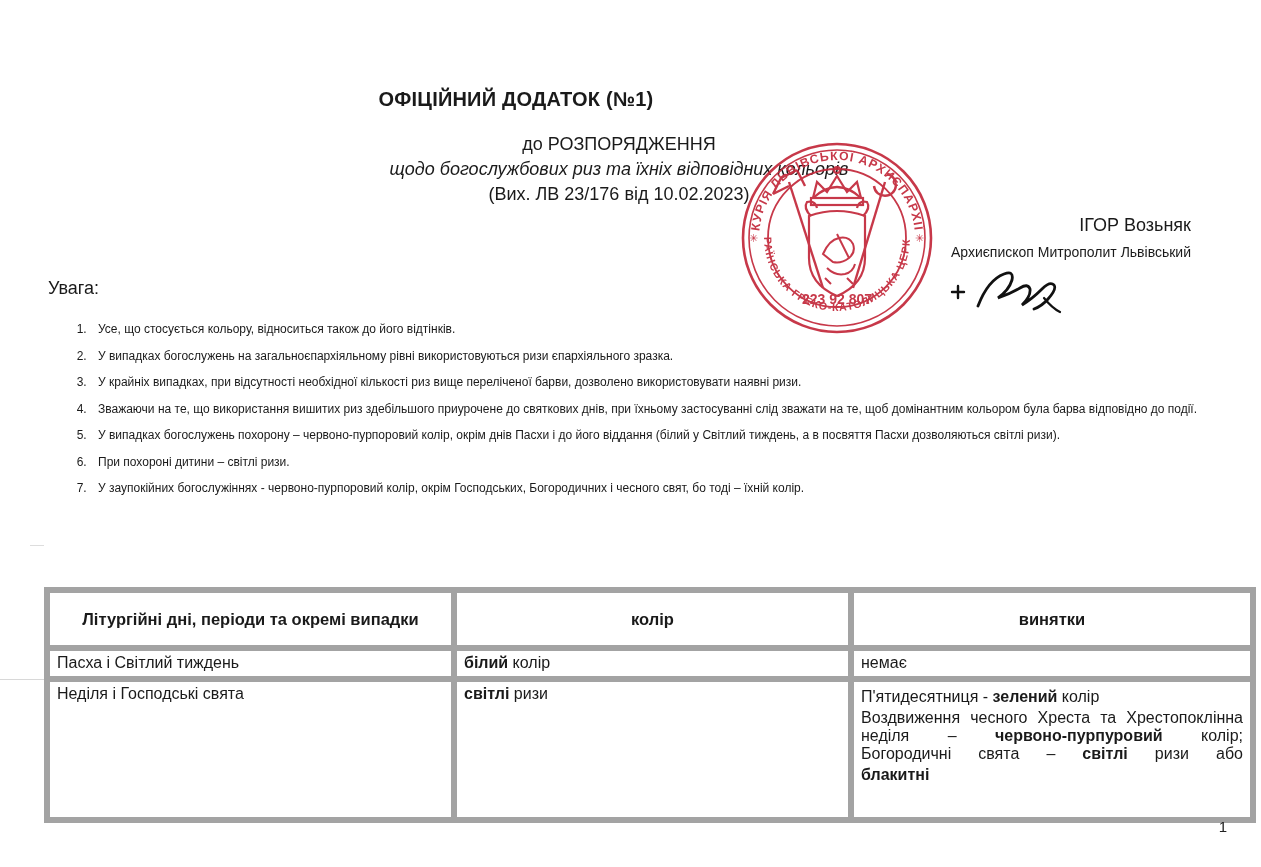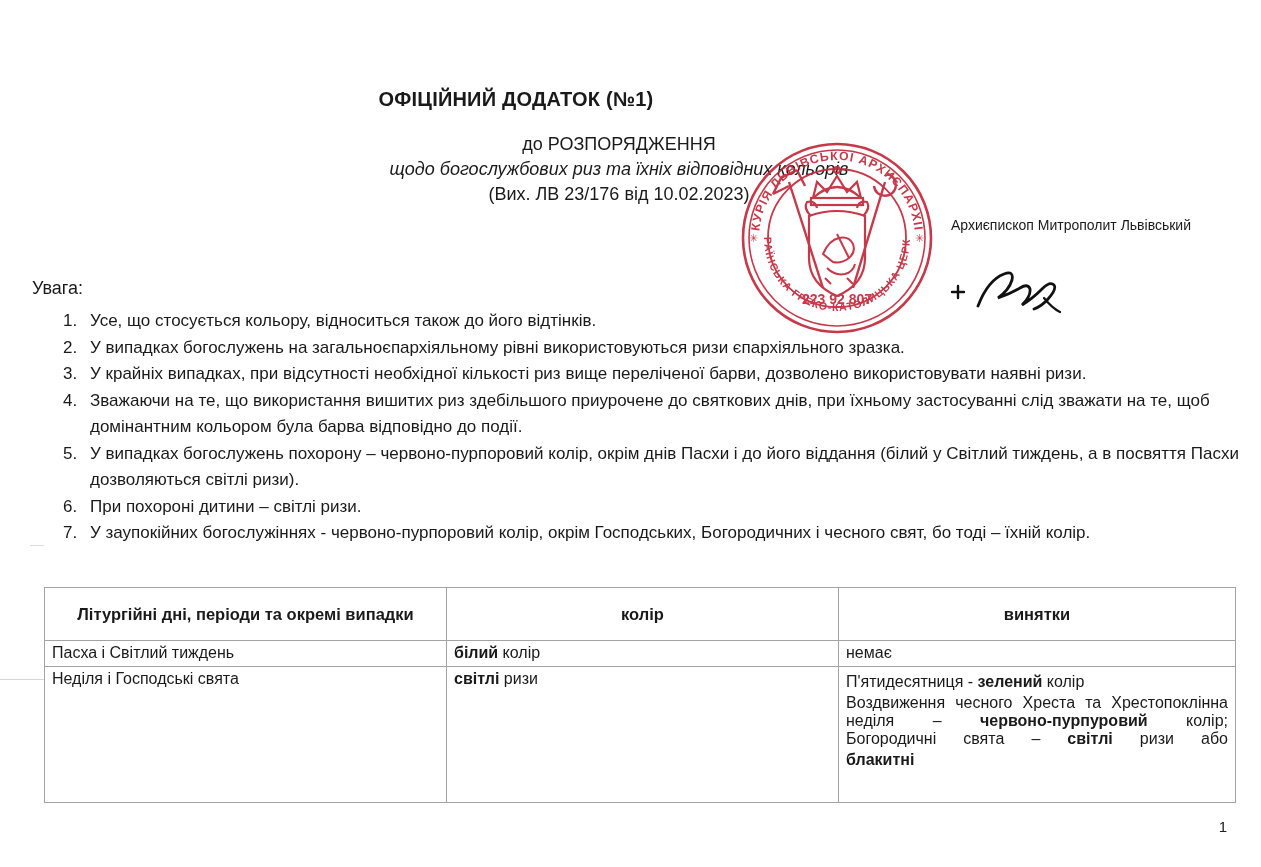--- a/index.html
+++ b/index.html
@@ -46,41 +46,41 @@
   
   .stamp{
     position:absolute;left:733px;top:138px;
     width:208px;height:200px;
     opacity:.93;
     pointer-events:none;
   }
 
   
   .attention{
-    position:absolute;top:278px;left:32px;
+    position:absolute;top:278px;left:48px;
     font-size:18px;
   }
   ol.notes{
     position:absolute;top:308px;left:40px;width:1160px;
-    margin:0;padding:0 0 0 42px;
-    font-size:17px;line-height:26.5px;
+    margin:8px;padding:0 0 0 42px;
+    font-size:12px;line-height:26.5px;
     list-style-position:outside;
   }
   ol.notes li{padding-left:8px;margin:0;}
 
   
   table.colors{
     position:absolute;top:587px;left:44px;
     width:1140px;
     border-collapse:collapse;
     font-size:16px;
     table-layout:fixed;
   }
   table.colors td,table.colors th{
-    border:1px solid #a3a3a3;
+    border:6px solid #a3a3a3;
     vertical-align:top;
     padding:3px 7px 4px 7px;
   }
   table.colors thead th{
     text-align:center;font-weight:bold;font-size:16.5px;
     height:42px;vertical-align:middle;
     padding:5px 8px;
   }
   .col-a{width:385px;}
   .col-b{width:375px;}
@@ -166,20 +166,21 @@
         <path d="M90,130 q8,8 18,6 q8,-2 10,-10"></path>
         <line x1="100" y1="96" x2="112" y2="120"></line>
         <path d="M88,140 l6,6 M110,140 l6,6"></path>
       </g>
 
       <text x="100" y="166" fill="#c32a3c" font-size="14" font-weight="bold" text-anchor="middle" font-family="'Liberation Sans',sans-serif">223 92 807</text>
     </svg>
   </div>
 
   <div class="signer">
+    <div class="signer-name">ІГОР Возьняк</div>
     <div class="signer-role">Архиєпископ Митрополит Львівський</div>
   </div>
 
   <div class="signature">
     <svg viewBox="0 0 150 62" width="150" height="62" xmlns="http://www.w3.org/2000/svg">
       <g stroke="#111" fill="none" stroke-linecap="round" stroke-width="2.4">
         <path d="M4,30 l12,0 M10,24 l0,12"></path>
         <path d="M30,44 q10,-26 26,-32 q10,-4 8,6 q-3,10 -14,18 q12,-4 22,-10
                  q8,-5 10,1 q1,7 -8,16 q10,-6 20,-16 q8,-8 12,-4 q3,4 -6,14
                  q-6,7 -14,10" stroke-width="2.8"></path>

